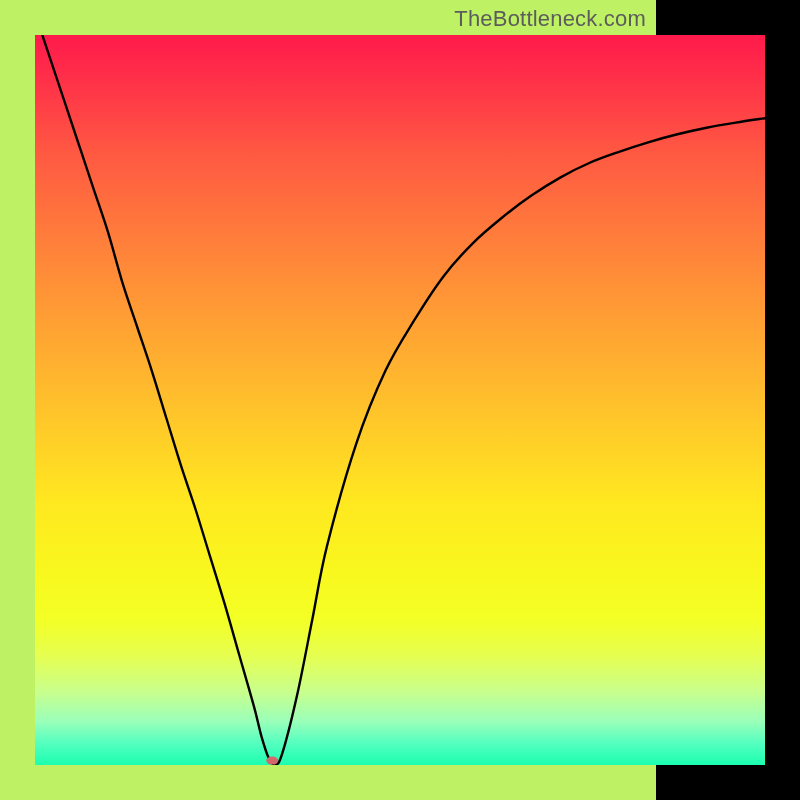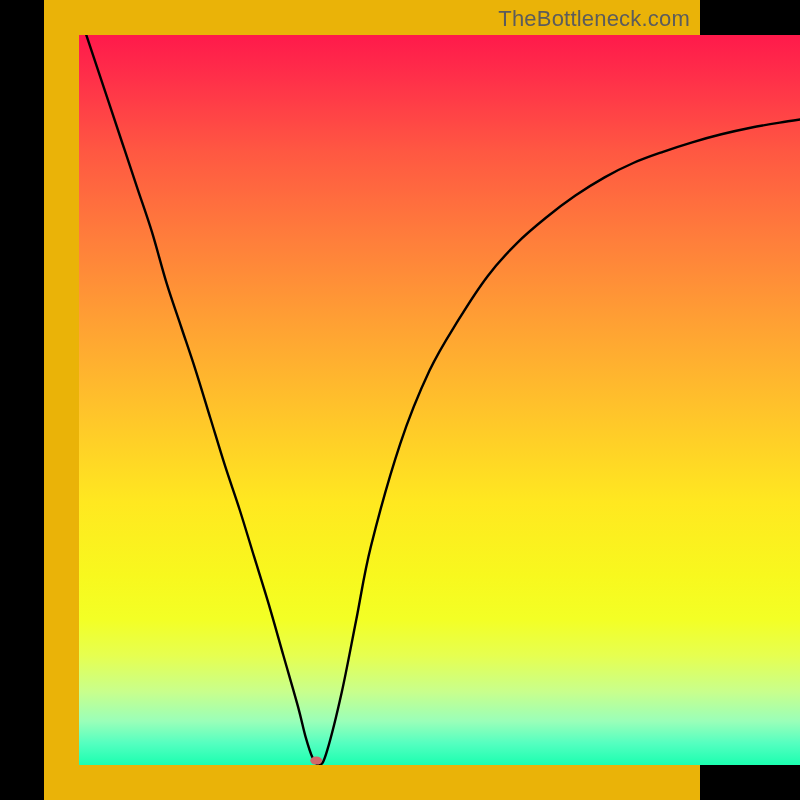--- a/index.html
+++ b/index.html
@@ -8,22 +8,21 @@
     width: 800px;
     height: 800px;
     background: #000;
     overflow: hidden;
     font-family: Arial, Helvetica, sans-serif;
   }
   .outer {
     position: relative;
     width: 656px;
     height: 800px;
-    background: #eab308;
-    margin-left: 44px;
+    background: #bef264;
   }
   .plot-area {
     position: absolute;
     left: 35px;
     top: 35px;
     width: 730px;
     height: 730px;
     background: linear-gradient(to bottom,
       #ff1a4b 0%,
       #ff3049 6%,

